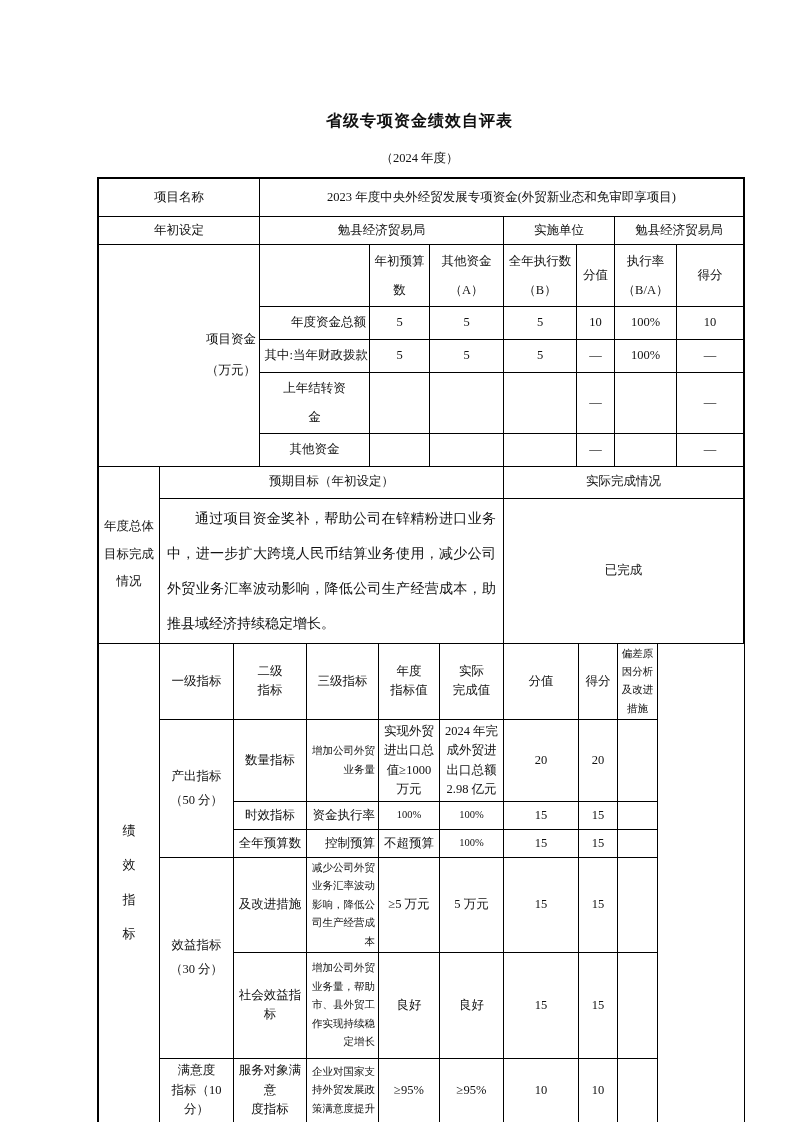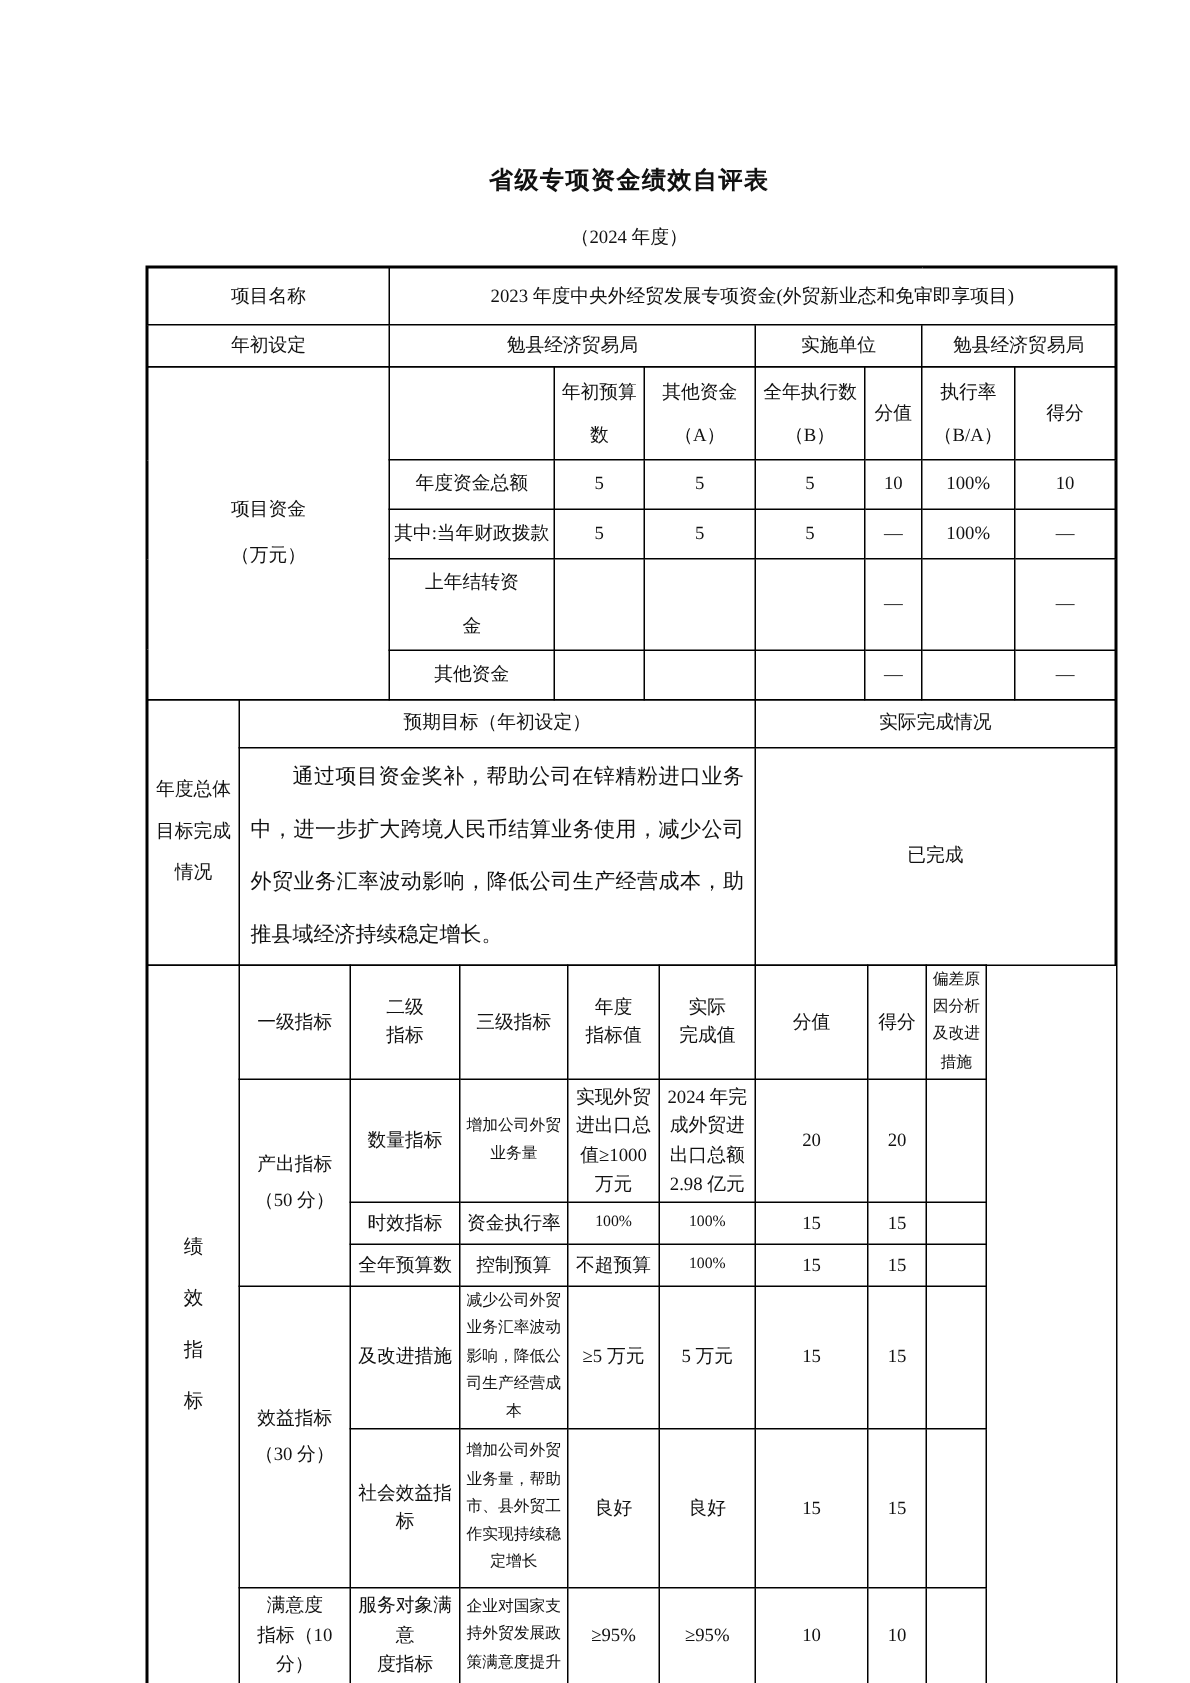--- a/index.html
+++ b/index.html
@@ -19,25 +19,25 @@
     border-collapse: collapse; table-layout: fixed; width: 645px;
     margin-top: -1px;
   }
   table.first { margin-top: 0; }
   td {
     border: 1px solid #000; text-align: center; vertical-align: middle;
     font-size: 12.5px; line-height: 1.55; padding: 1px 3px;
     word-break: break-all; overflow: hidden;
   }
   .outer { border: 1.5px solid #000; display: inline-block; }
-  .left  { text-align: center; }
+  .left  { text-align: right; }
   .sm    { font-size: 10.5px; line-height: 1.75; }
   .pre   { white-space: pre-line; }
   .hdr2  { line-height: 2.3; }
-  .side  { line-height: 2.5; }
+  .side  { line-height: 2.5; text-align: right; }
   .vert  { line-height: 2.65; font-size: 13px; }
   .goal-text {
     text-align: justify; text-indent: 2em; line-height: 2.5;
     padding: 2px 7px; font-size: 14px;
   }
   .nopad { padding: 1px 1px; }
 </style>
 </head>
 <body>
 

